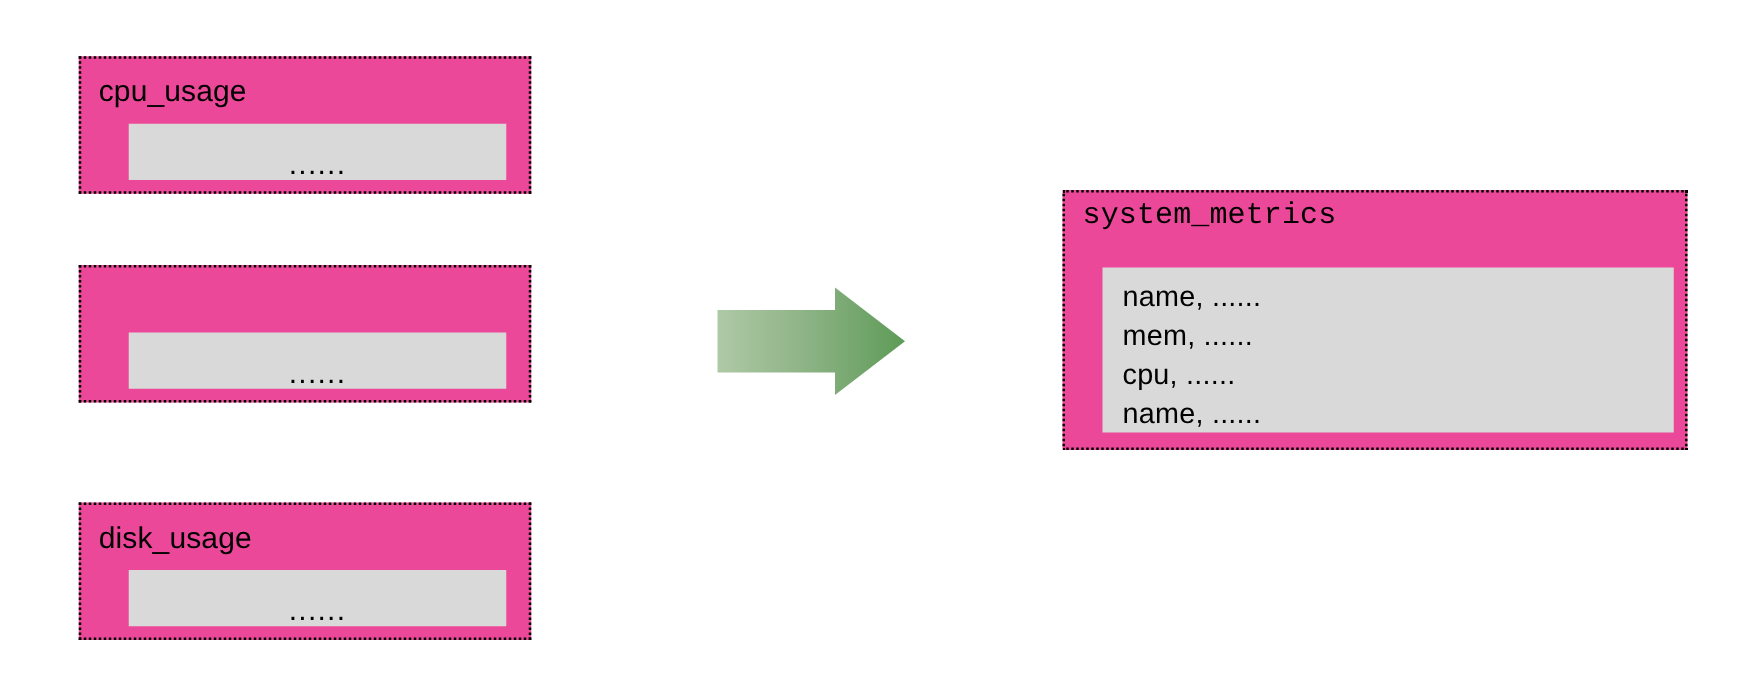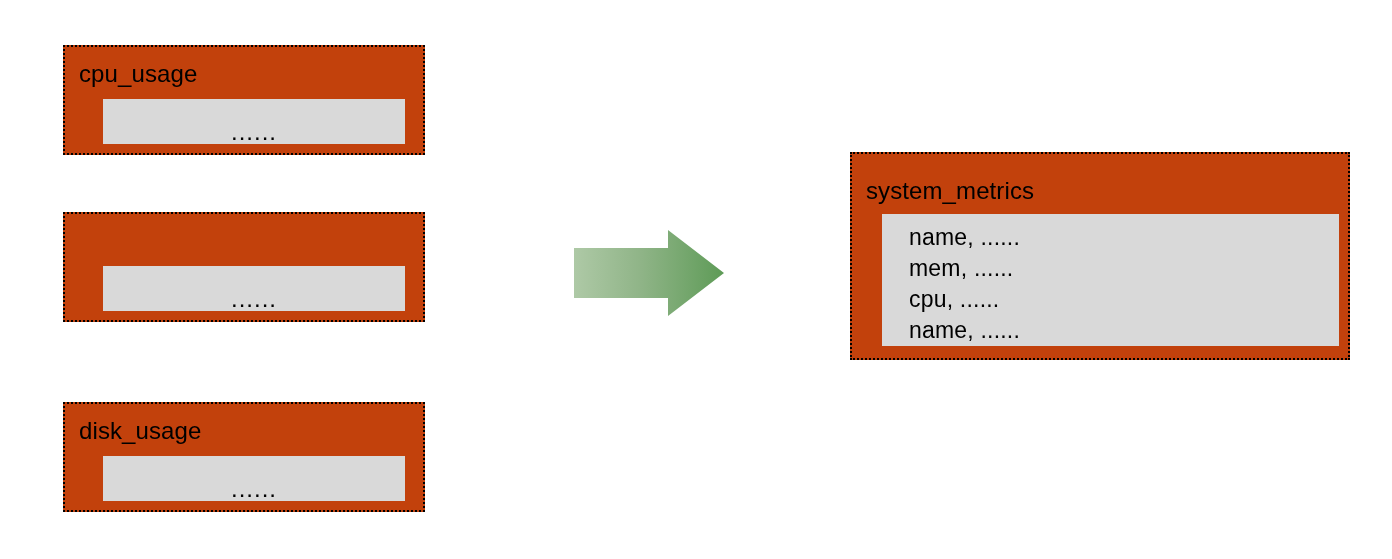--- a/index.html
+++ b/index.html
@@ -17,21 +17,21 @@
     position: relative;
     width: 1392px;
     height: 559px;
   }
 
   
   .node-box {
     position: absolute;
     box-sizing: border-box;
     border: 2px dotted #000000;
-    background: #c2410c;
+    background: #ec4899;
   }
   .node-title {
     position: absolute;
     font-size: 24px;
     line-height: 28px;
     color: #000000;
     white-space: nowrap;
     letter-spacing: 0.1px;
   }
   .node-body {
@@ -74,28 +74,29 @@
 
   
   #box-target {
     left: 850px;
     top: 152px;
     width: 500px;
     height: 208px;
   }
   #box-target .node-title {
     left: 14px;
-    top: 23px;
+    top: 5px;
+    font-family: Liberation Mono, monospace;
   }
   #box-target .node-body {
     left: 30px;
     top: 60px;
     width: 457px;
     height: 132px;
-    padding: 8px 0 0 27px;
+    padding: 8px 0 0 16px;
   }
   .target-row {
     font-size: 23px;
     line-height: 31px;
     color: #000000;
     white-space: nowrap;
     letter-spacing: 0.2px;
   }
 
   

